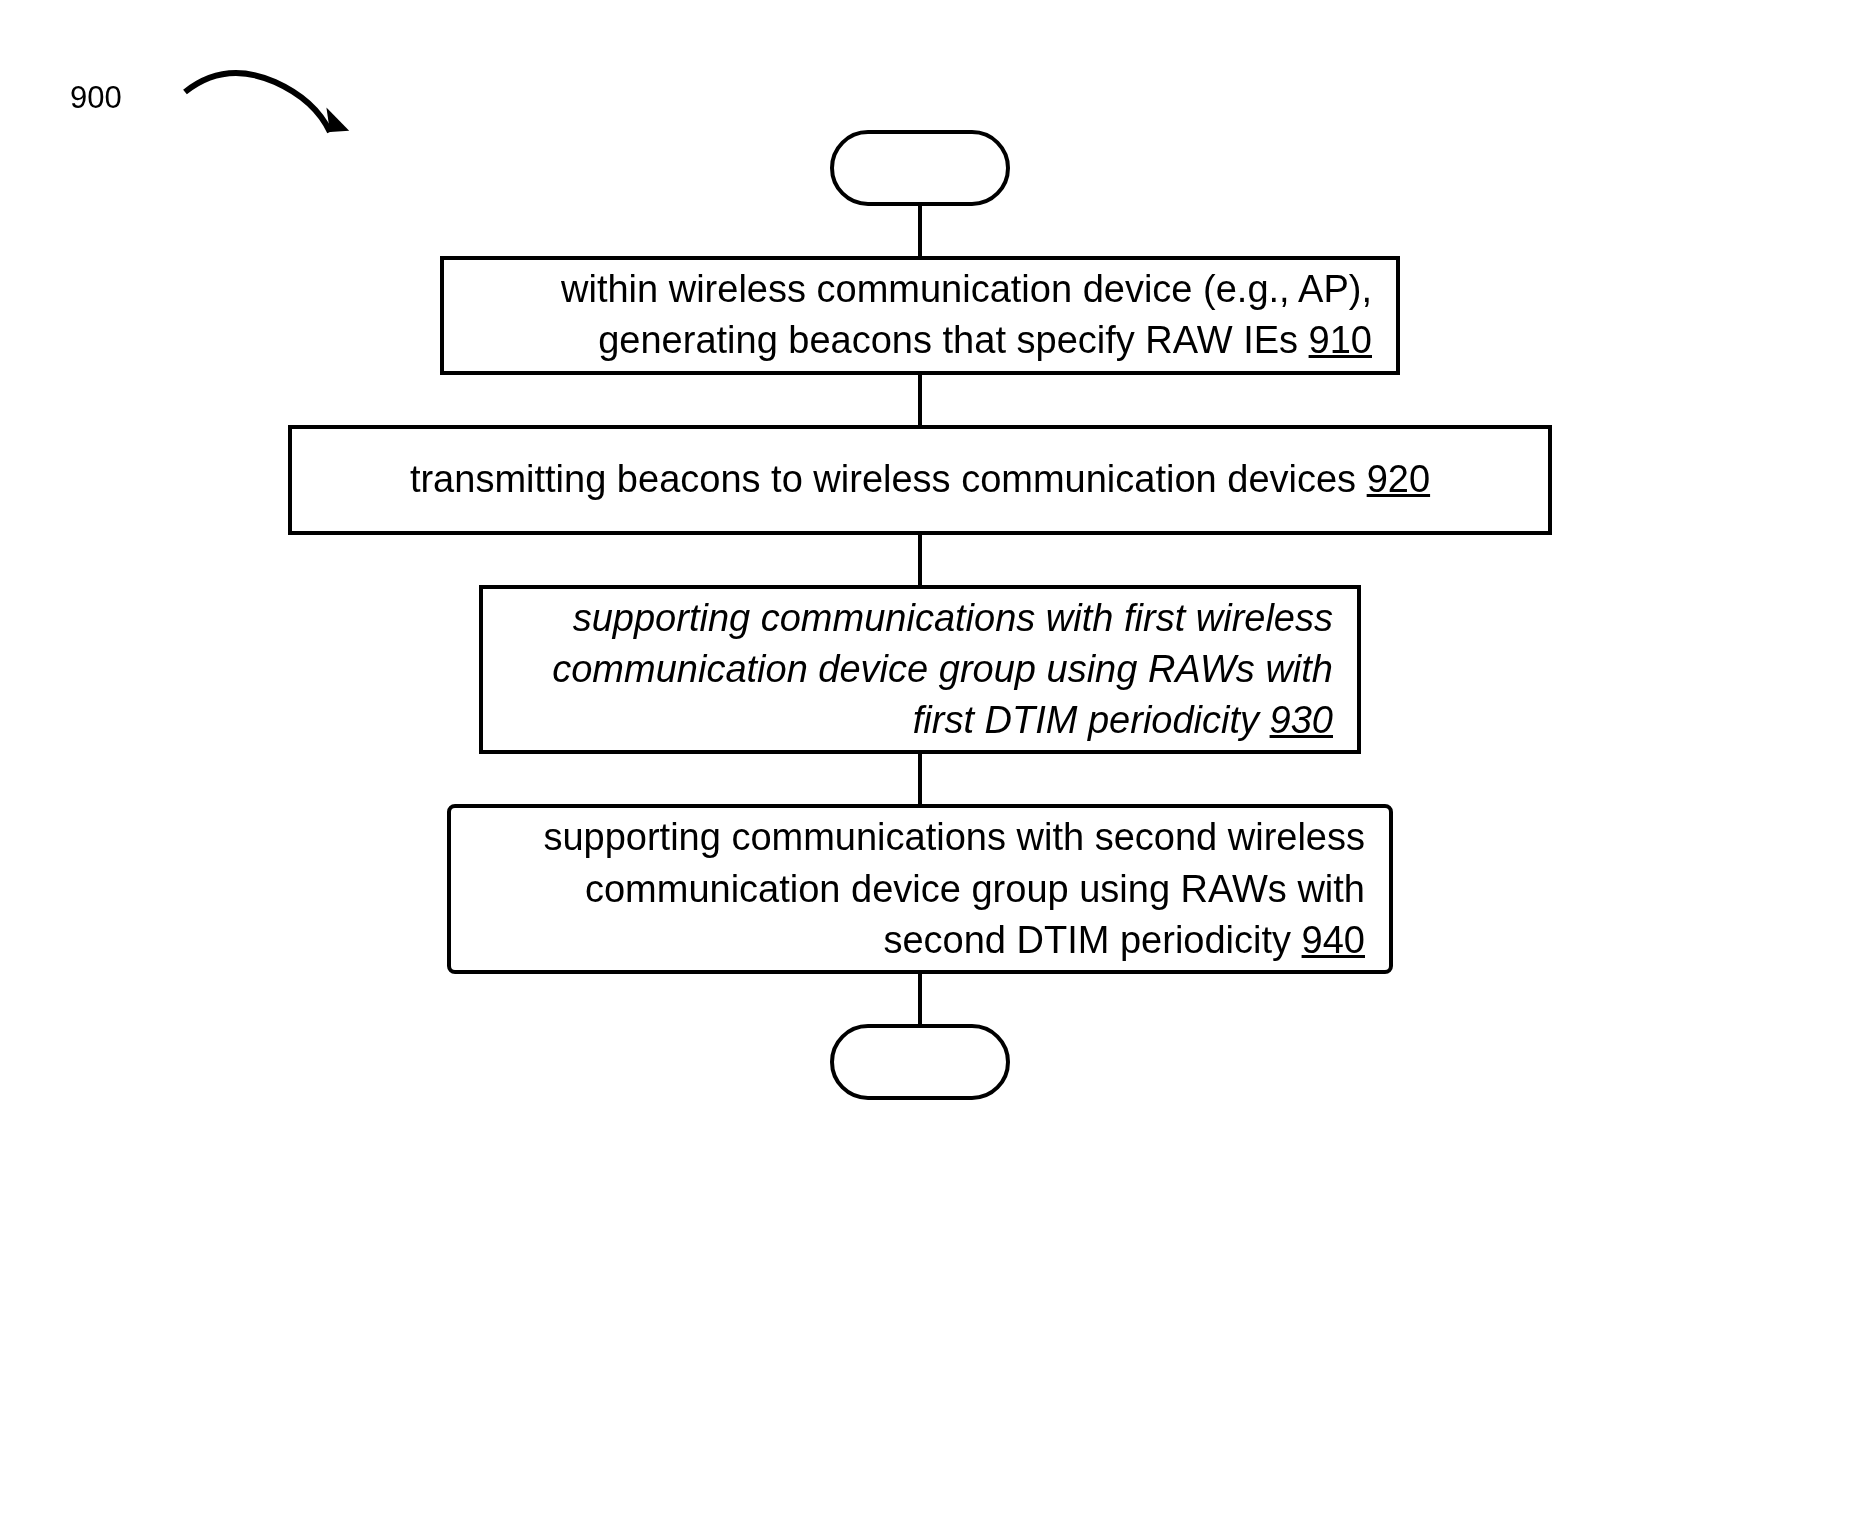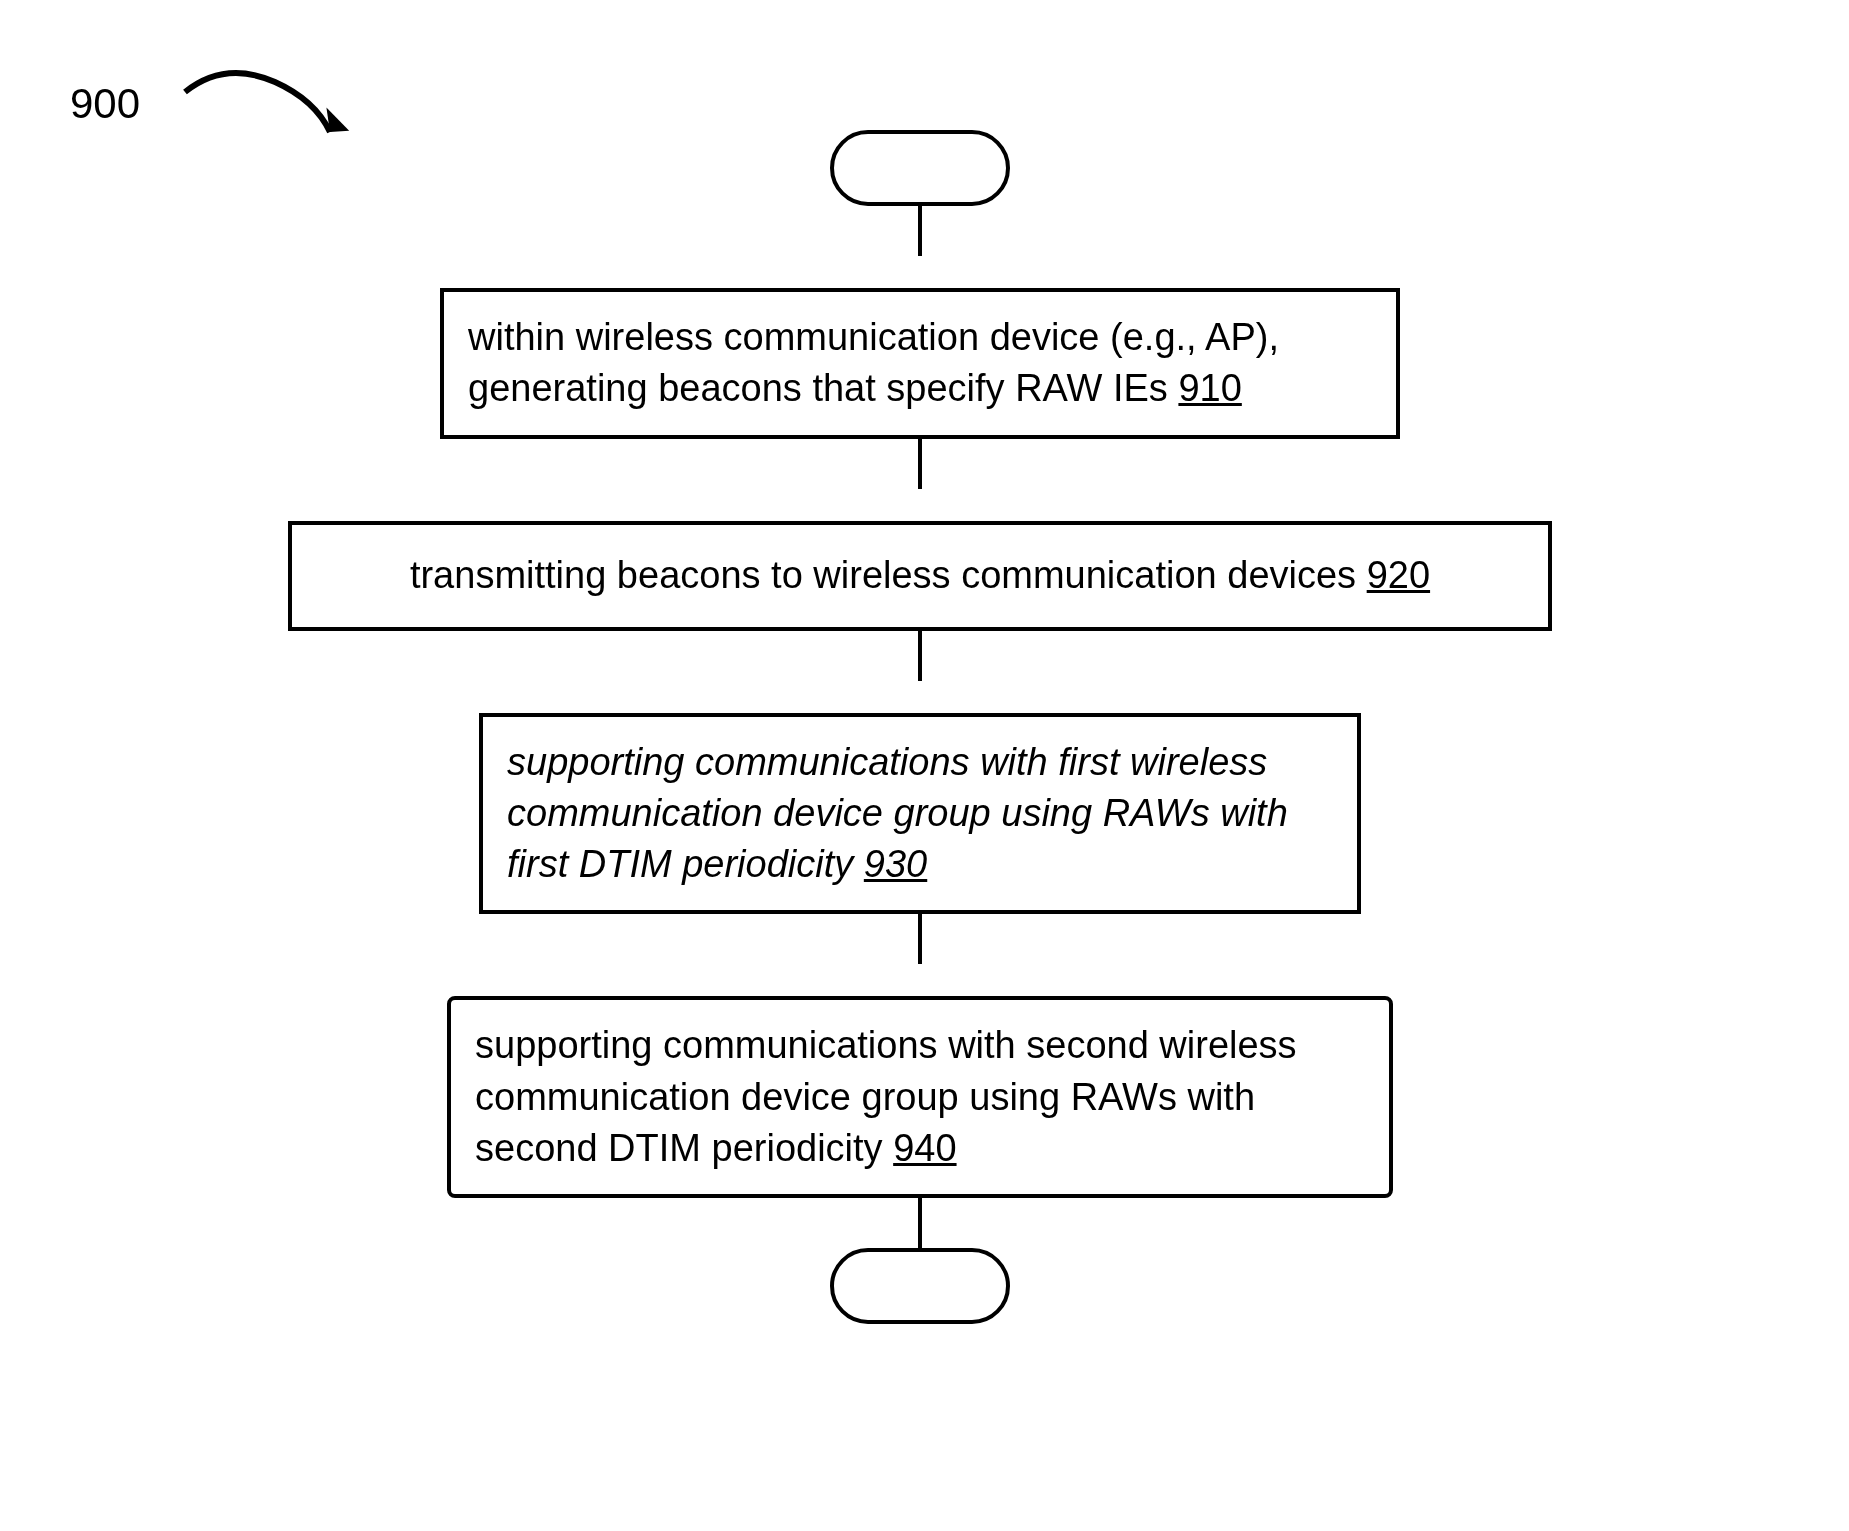--- a/index.html
+++ b/index.html
@@ -11,21 +11,21 @@
       font-family: Arial, Helvetica, sans-serif;
       background: #ffffff;
       width: 1849px;
       height: 1531px;
       position: relative;
     }
     .figure-label {
       position: absolute;
       top: 80px;
       left: 70px;
-      font-size: 42px;
+      font-size: 31px;
       font-weight: normal;
     }
     .arrow-svg {
       position: absolute;
       top: 52px;
       left: 175px;
     }
     .flowchart {
       position: absolute;
       top: 130px;
@@ -43,29 +43,28 @@
       background: #fff;
     }
     .connector {
       width: 4px;
       height: 50px;
       background: #000;
     }
     .process-box {
       border: 4px solid #000;
       background: #fff;
-      padding: 20px 24px;
-      text-align: left;
+      padding: 4px 24px;
+      text-align: right;
       font-size: 38px;
       line-height: 1.35;
       display: flex;
       align-items: center;
       justify-content: center;
       min-height: 110px;
-      margin-top: 32px;
     }
     .box-910 { width: 960px; }
     .box-920 { width: 1264px; }
     .box-930 { width: 882px; font-style: italic; }
     .box-940 { width: 946px; border-radius: 8px; }
     .ref-num {
       text-decoration: underline;
     }
   </style>
 </head>

